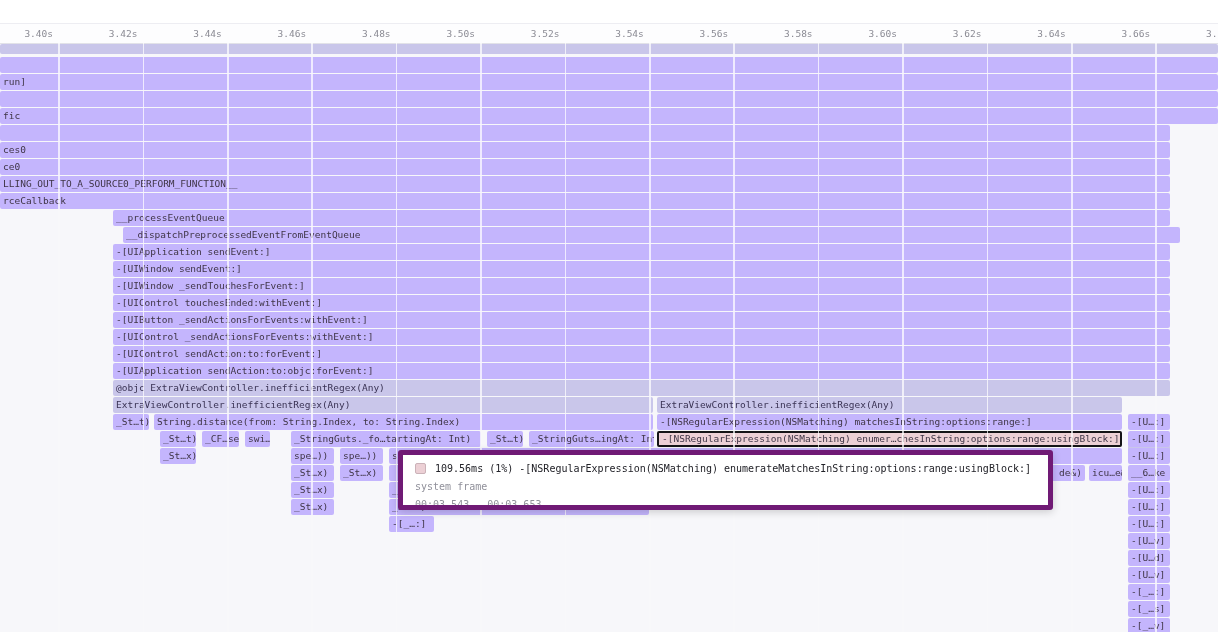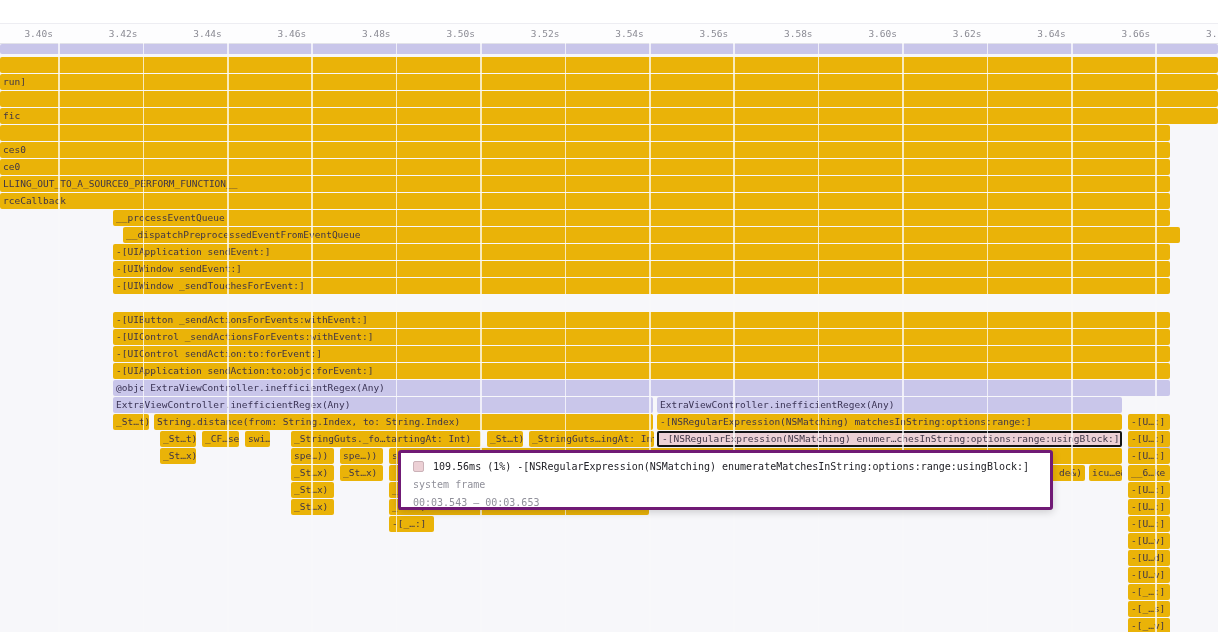--- a/index.html
+++ b/index.html
@@ -29,30 +29,30 @@
     position:absolute;top:43px;bottom:0;width:1.5px;
     background:rgba(255,255,255,0.72);z-index:3;
   }
   .bar{
     position:absolute;height:15.5px;line-height:15.5px;
     font-size:9.5px;color:#3f3546;
     padding:0 3px;box-sizing:border-box;
     white-space:nowrap;overflow:hidden;
     border-radius:2px;z-index:1;
   }
-  .bar.pink{background:#eab308;}
+  .bar.pink{background:#c4b5fd;}
   .bar.purple{background:#c9c6ea;color:#3a3354;}
   .bar.selected{
     background:#ecd0d5;border:2px solid #141416;z-index:2;
     line-height:11.5px;
   }
   .bar.alignright{text-align:right;}
   #tooltip{
     position:absolute;z-index:10;
-    background:#ffffff;border:3px solid #701a75;border-radius:3px;
+    background:#ffffff;border:5px solid #701a75;border-radius:3px;
     box-shadow:0 2px 8px rgba(0,0,0,0.18);
     padding:6px 22px 0 12px;box-sizing:border-box;
     font-size:10px;white-space:nowrap;overflow:hidden;
   }
   .tt-line1{display:flex;align-items:center;color:#222228;margin-top:2px;}
   .tt-swatch{
     display:inline-block;width:11px;height:11px;flex:0 0 11px;
     background:#ecd0d5;border:1px solid #cbb2b8;border-radius:2px;
     margin-right:9px;box-sizing:border-box;
   }
@@ -86,20 +86,21 @@
       <div class="bar pink" style="left: 0px; top: 125px; width: 1170px; height: 15.5px; line-height: 15.5px;"></div>
       <div class="bar pink" style="left: 0px; top: 142px; width: 1170px; height: 15.5px; line-height: 15.5px;">ces0</div>
       <div class="bar pink" style="left: 0px; top: 159px; width: 1170px; height: 15.5px; line-height: 15.5px;">ce0</div>
       <div class="bar pink" style="left: 0px; top: 176px; width: 1170px; height: 15.5px; line-height: 15.5px;">LLING_OUT_TO_A_SOURCE0_PERFORM_FUNCTION__</div>
       <div class="bar pink" style="left: 0px; top: 193px; width: 1170px; height: 15.5px; line-height: 15.5px;">rceCallback</div>
       <div class="bar pink" style="left: 113px; top: 210px; width: 1057px; height: 15.5px; line-height: 15.5px;">__processEventQueue</div>
       <div class="bar pink" style="left: 123px; top: 227px; width: 1057px; height: 15.5px; line-height: 15.5px;">__dispatchPreprocessedEventFromEventQueue</div>
       <div class="bar pink" style="left: 113px; top: 244px; width: 1057px; height: 15.5px; line-height: 15.5px;">-[UIApplication sendEvent:]</div>
       <div class="bar pink" style="left: 113px; top: 261px; width: 1057px; height: 15.5px; line-height: 15.5px;">-[UIWindow sendEvent:]</div>
       <div class="bar pink" style="left: 113px; top: 278px; width: 1057px; height: 15.5px; line-height: 15.5px;">-[UIWindow _sendTouchesForEvent:]</div>
+      <div class="bar pink" style="left: 113px; top: 295px; width: 1057px; height: 15.5px; line-height: 15.5px;">-[UIControl touchesEnded:withEvent:]</div>
       <div class="bar pink" style="left: 113px; top: 312px; width: 1057px; height: 15.5px; line-height: 15.5px;">-[UIButton _sendActionsForEvents:withEvent:]</div>
       <div class="bar pink" style="left: 113px; top: 329px; width: 1057px; height: 15.5px; line-height: 15.5px;">-[UIControl _sendActionsForEvents:withEvent:]</div>
       <div class="bar pink" style="left: 113px; top: 346px; width: 1057px; height: 15.5px; line-height: 15.5px;">-[UIControl sendAction:to:forEvent:]</div>
       <div class="bar pink" style="left: 113px; top: 363px; width: 1057px; height: 15.5px; line-height: 15.5px;">-[UIApplication sendAction:to:objc:forEvent:]</div>
       <div class="bar purple" style="left: 113px; top: 380px; width: 1057px; height: 15.5px; line-height: 15.5px;">@objc ExtraViewController.inefficientRegex(Any)</div>
       <div class="bar purple" style="left: 113px; top: 397px; width: 540px; height: 15.5px; line-height: 15.5px;">ExtraViewController.inefficientRegex(Any)</div>
       <div class="bar purple" style="left: 657px; top: 397px; width: 465px; height: 15.5px; line-height: 15.5px;">ExtraViewController.inefficientRegex(Any)</div>
       <div class="bar purple" style="left: 1128px; top: 397px; width: 42px; height: 15.5px; line-height: 15.5px; margin-top: 48px;">Ext…y)</div>
       <div class="bar pink" style="left: 113px; top: 414px; width: 36px; height: 15.5px; line-height: 15.5px;">_St…t)</div>
       <div class="bar pink" style="left: 154px; top: 414px; width: 499px; height: 15.5px; line-height: 15.5px;">String.distance(from: String.Index, to: String.Index)</div>

